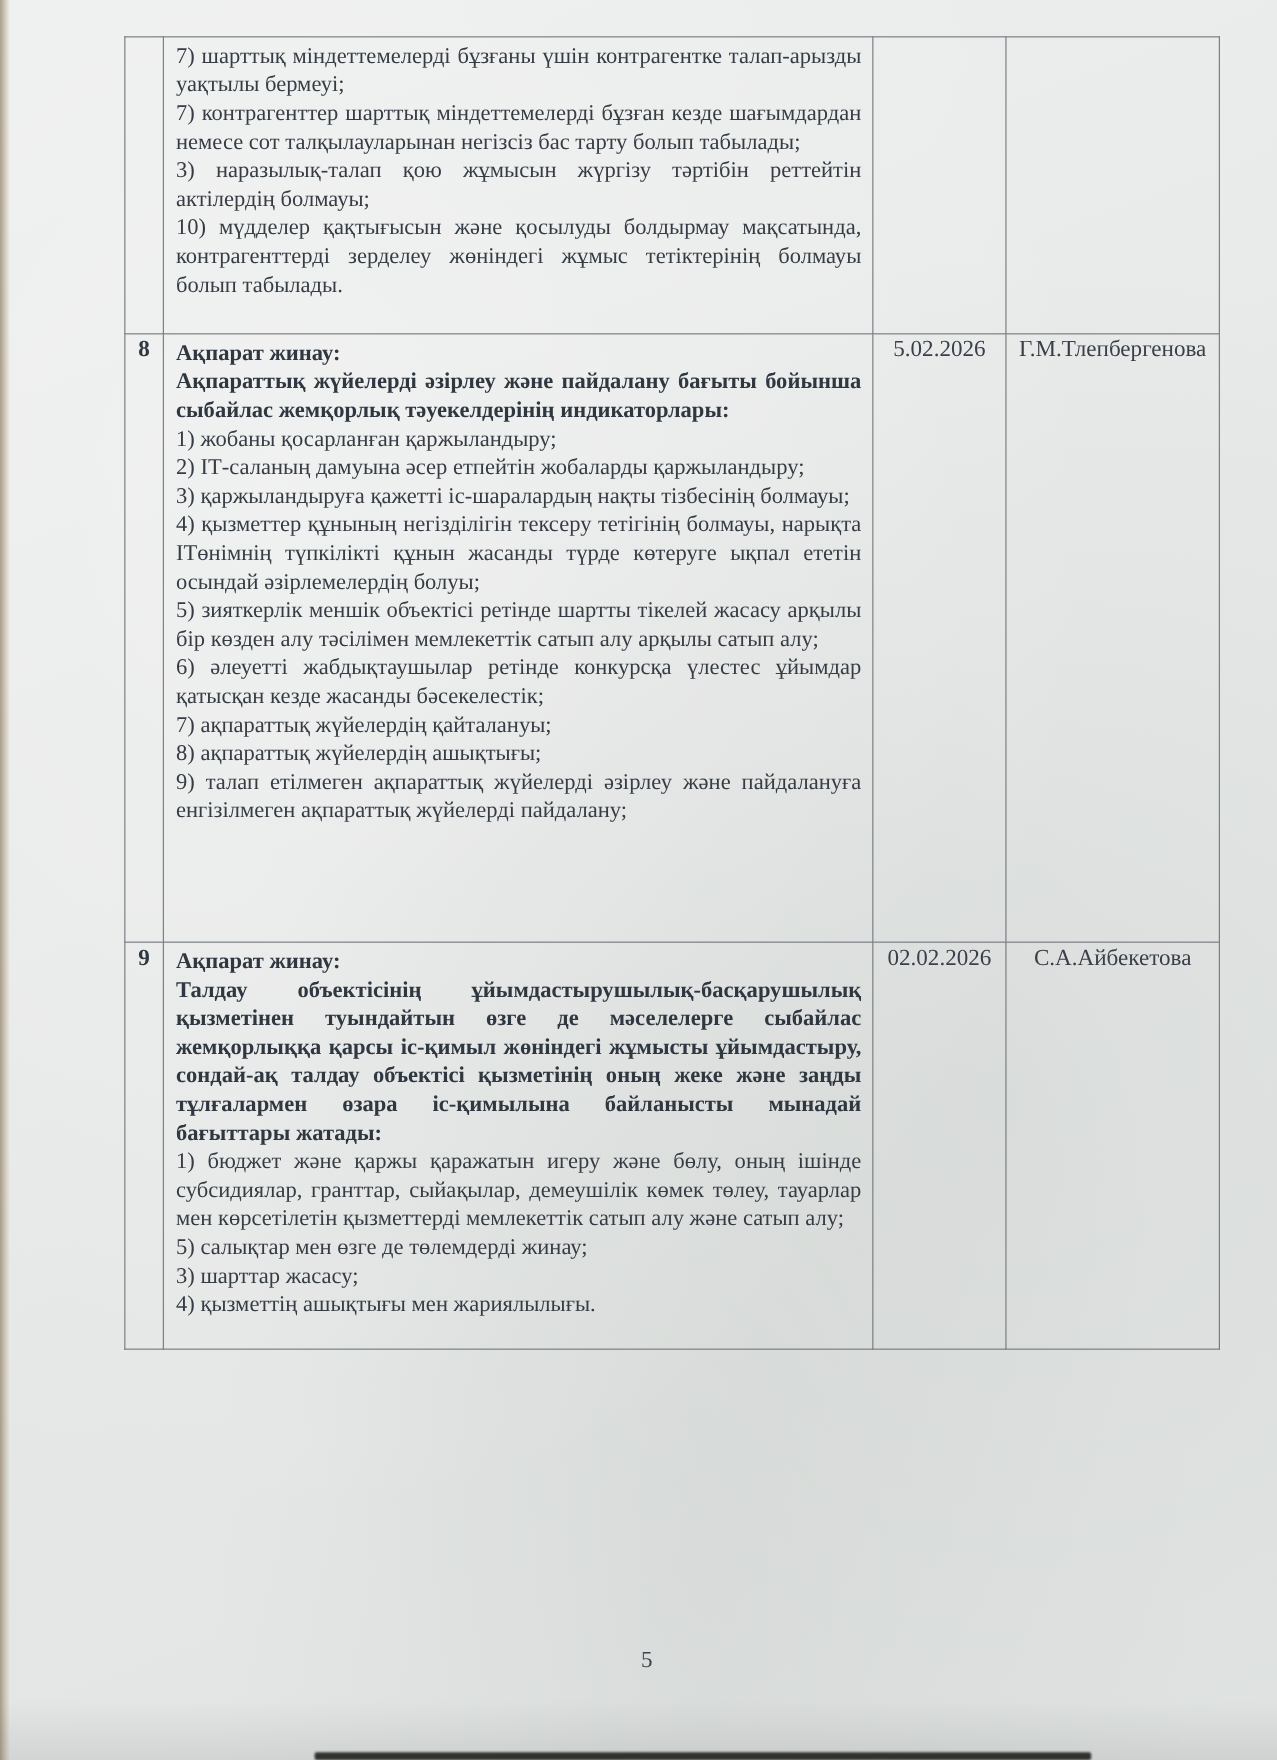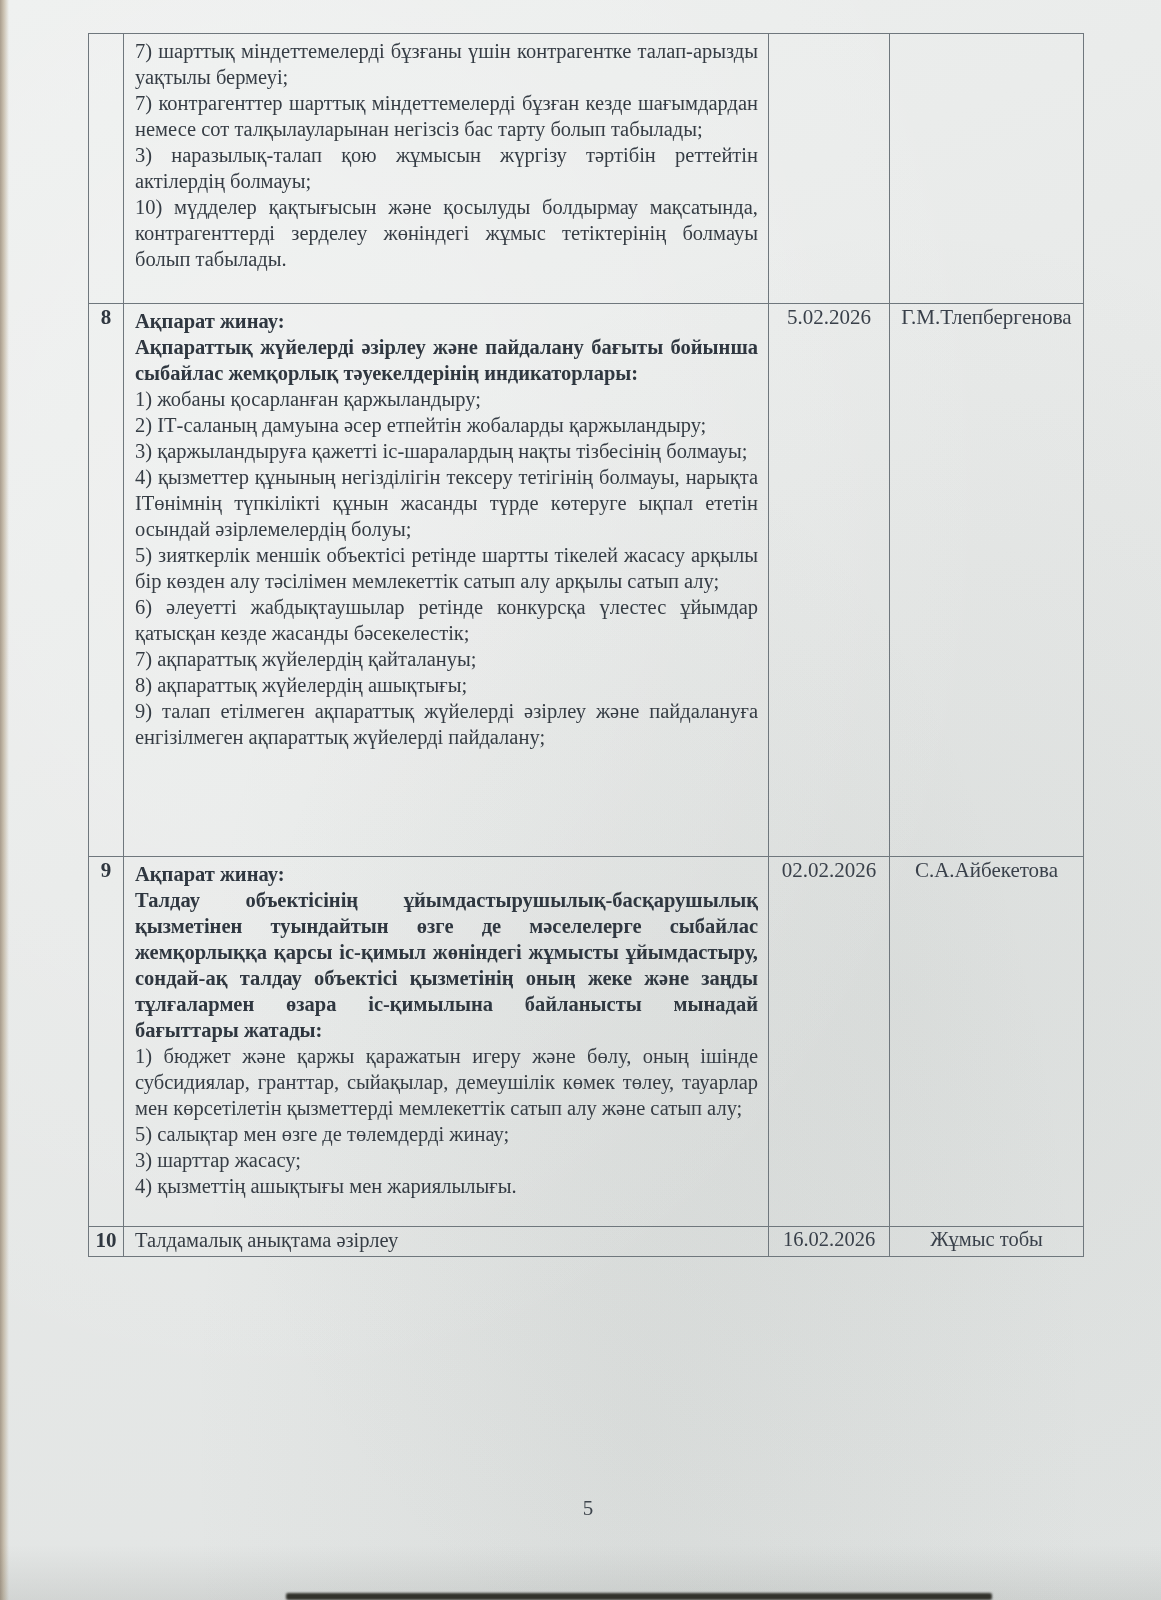--- a/index.html
+++ b/index.html
@@ -22,21 +22,21 @@
   }
   .bottom-vignette{
     position:absolute;left:0;bottom:0;width:100%;height:55px;
     background:linear-gradient(to bottom,rgba(85,90,86,0) 0%,rgba(85,90,86,0.12) 100%);
   }
   .scan-bottom-strip{
     position:absolute;left:286px;bottom:0;width:706px;height:7px;
     background:#32322c;filter:blur(1.2px);border-radius:2px;
   }
   table.doc{
-    position:absolute;left:88px;top:33px;width:995px;
+    position:absolute;left:113px;top:33px;width:995px;
     border-collapse:collapse;table-layout:fixed;
   }
   table.doc td{
     border:1px solid #6f777d;
     vertical-align:top;
     background:transparent;
   }
   td.num{
     vertical-align:middle;text-align:center;
     font-weight:bold;font-size:21px;color:#2f3740;
@@ -125,28 +125,20 @@
             <p>1) бюджет және қаржы қаражатын игеру және бөлу, оның ішінде субсидиялар, гранттар, сыйақылар, демеушілік көмек төлеу, тауарлар мен көрсетілетін қызметтерді мемлекеттік сатып алу және сатып алу;</p>
             <p>5) салықтар мен өзге де төлемдерді жинау;</p>
             <p>3) шарттар жасасу;</p>
             <p>4) қызметтің ашықтығы мен жариялылығы.</p>
           </div>
         </td>
         <td class="date">02.02.2026</td>
         <td class="resp">С.А.Айбекетова</td>
       </tr>
 
-      <tr class="smallrow">
-        <td class="num">10</td>
-        <td class="txt">
-          <p>Талдамалық анықтама әзірлеу</p>
-        </td>
-        <td class="date">16.02.2026</td>
-        <td class="resp">Жұмыс тобы</td>
-      </tr>
 
 
     </tbody>
   </table>
 
   <div class="page-number">5</div>
 
   <div class="bottom-vignette"></div>
   <div class="scan-bottom-strip"></div>
 

